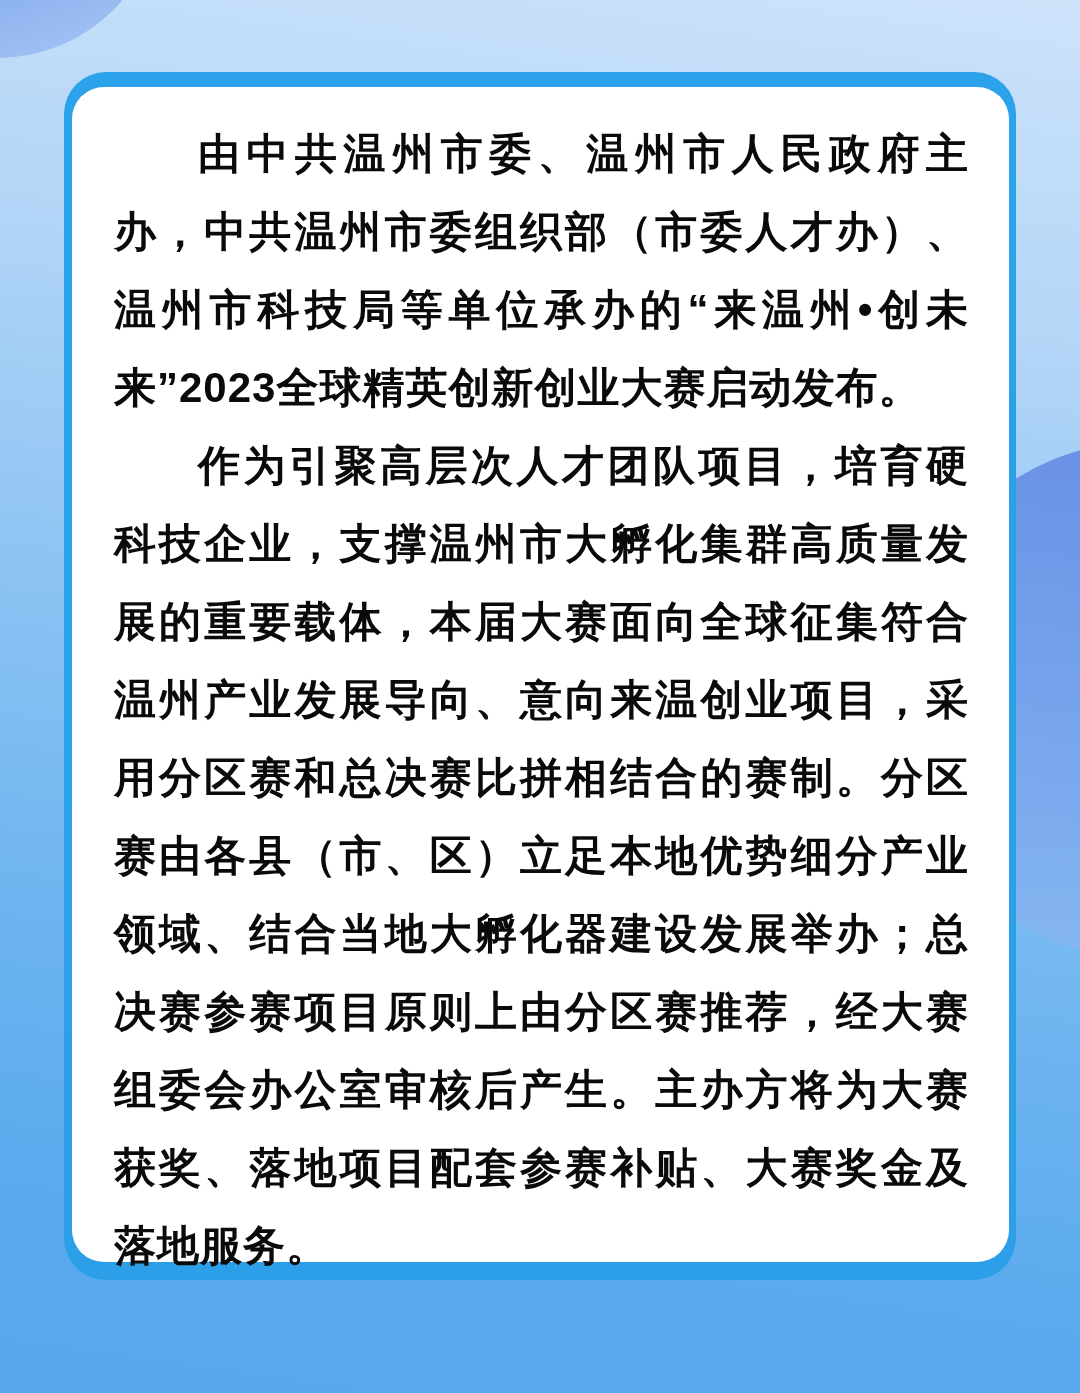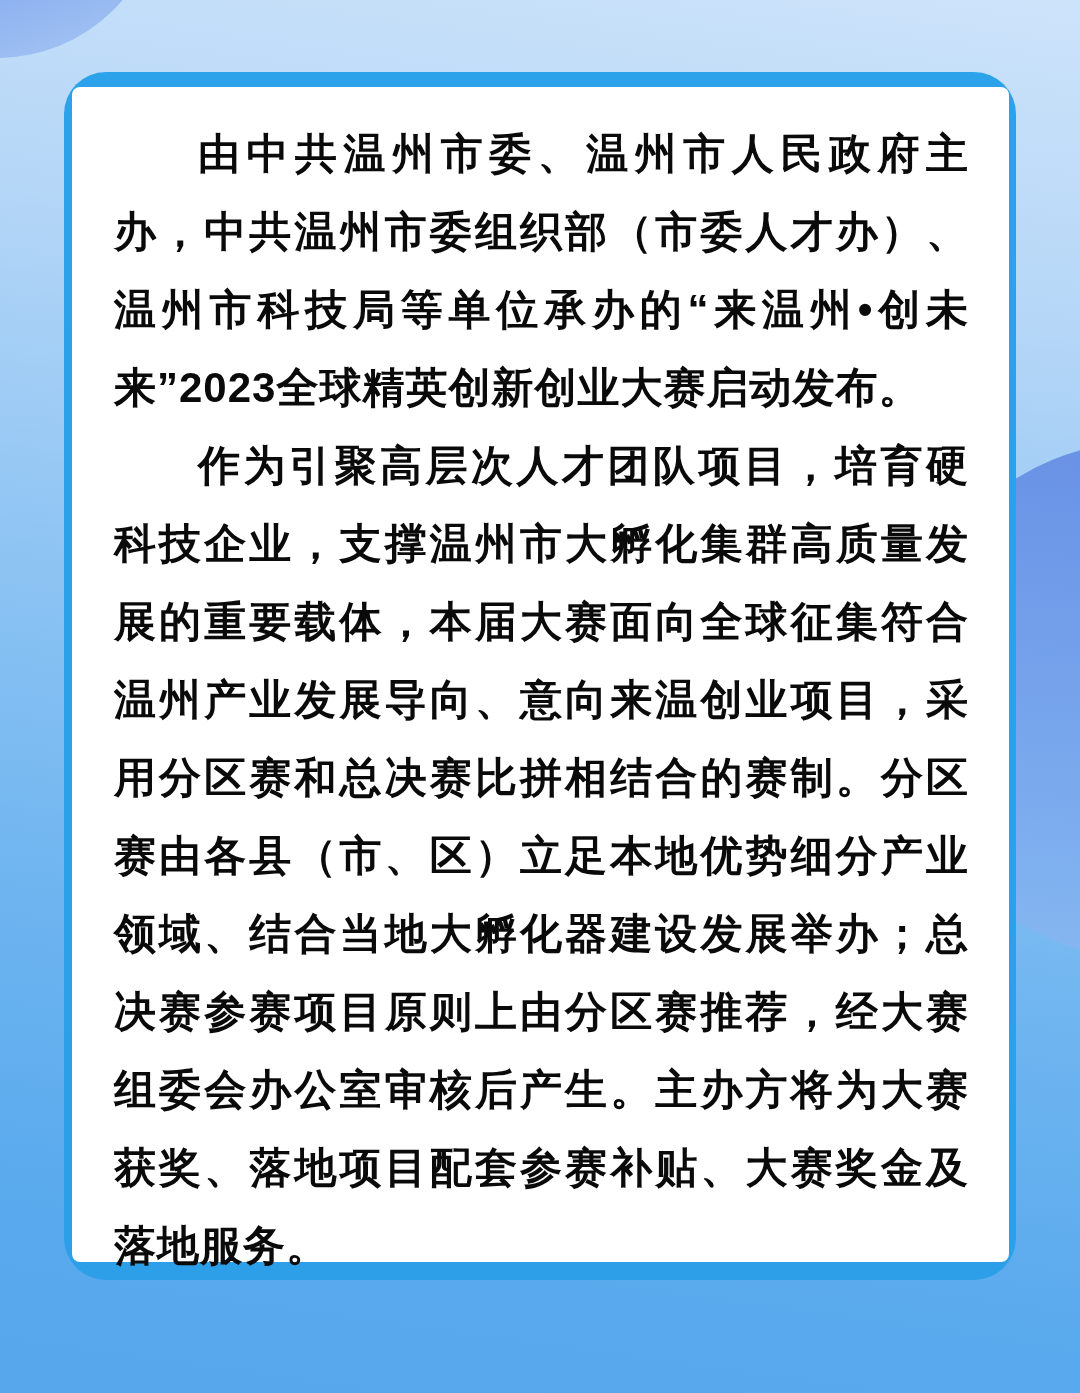--- a/index.html
+++ b/index.html
@@ -50,21 +50,21 @@
     height: 1208px;
     border-radius: 42px;
     background: linear-gradient(180deg, #2ba2ea 0%, #2d9fe8 100%);
     box-sizing: border-box;
     padding: 15px 7px 18px 8px;
   }
   .card-inner {
     width: 100%;
     height: 100%;
     background: #ffffff;
-    border-radius: 8px;
+    border-radius: 32px;
     box-sizing: border-box;
     padding: 28px 40px 40px 42px;
   }
 
   .card-inner p {
     margin: 0;
     color: #0a0a0a;
     font-size: 42px;
     line-height: 78px;
     font-weight: bold;

